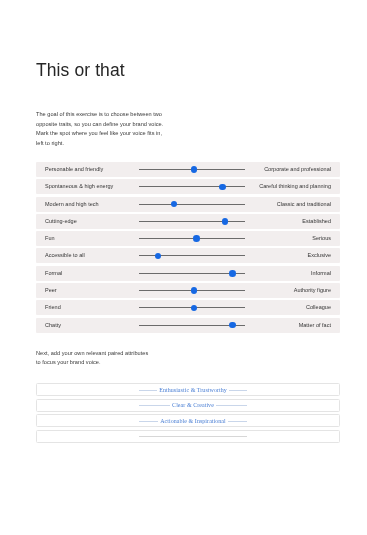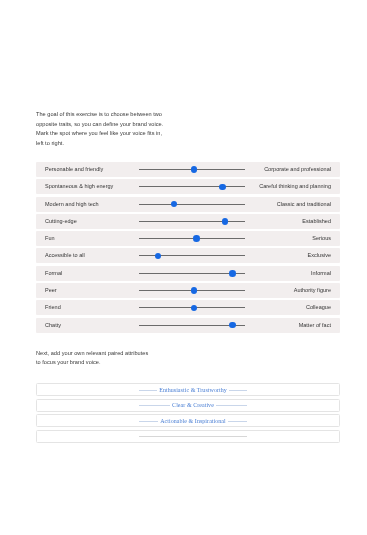--- a/index.html
+++ b/index.html
@@ -178,20 +178,21 @@
     background: #ffffff;
     padding: 0 2.5px;
     white-space: nowrap;
   }
 </style>
 </head>
 <body>
 
 <div class="page">
 
+  <h1 class="title">This or that</h1>
 
   <div class="intro">The goal of this exercise is to choose between two
 opposite traits, so you can define your brand voice.
 Mark the spot where you feel like your voice fits in,
 left to right.</div>
 
   <div class="slider-list">
       <div class="slider-row">
         <span class="row-label left">Personable and friendly</span>
         <div class="slider">

